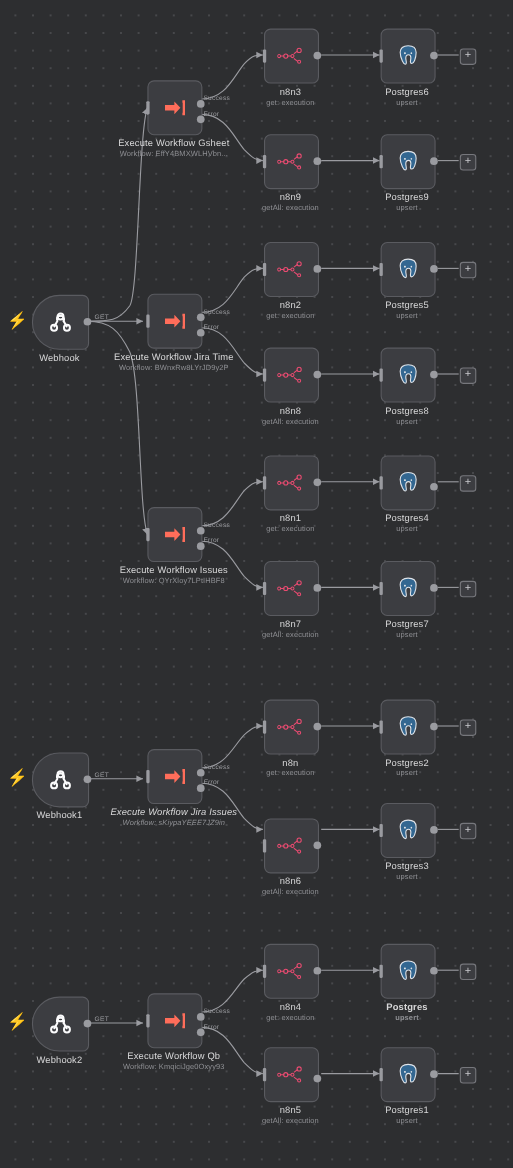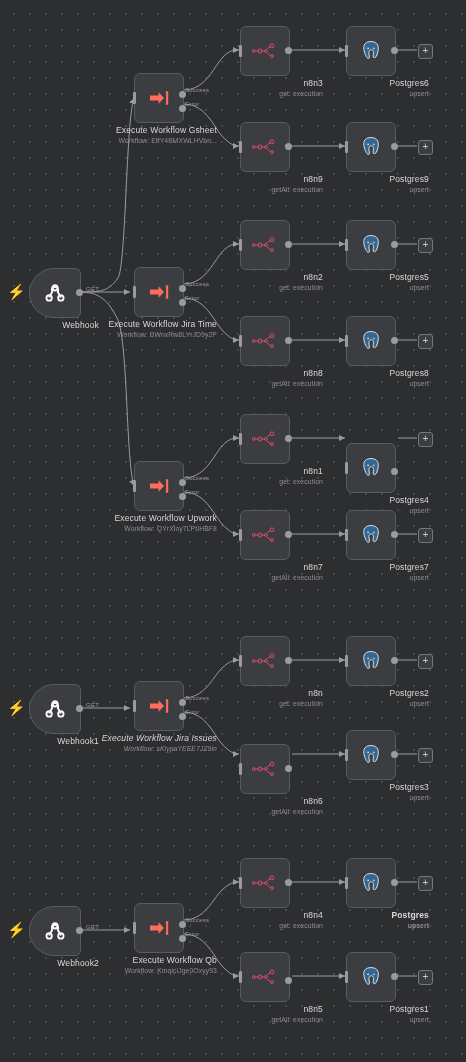--- a/index.html
+++ b/index.html
@@ -27,21 +27,21 @@
     display:flex;align-items:center;justify-content:center;
   }
   .nbox.trigger{
     width:50px;height:48px;
     border-radius:26px 6px 6px 26px;
   }
 
   .caption{
     position:absolute;
     top:52px;left:50%;transform:translateX(-50%);
-    width:118px;text-align:right;
+    width:118px;text-align:center;
     color:#d8d8d9;font-size:8.5px;line-height:10px;
     letter-spacing:.15px;white-space:normal;
   }
   .caption.trig{width:90px;}
   .subcap{
     display:block;color:#8e8f93;font-size:6.8px;line-height:9px;
     letter-spacing:.1px;margin-top:1px;
     white-space:nowrap;overflow:hidden;text-overflow:ellipsis;
   }
   .subcap.wrap{white-space:normal;}
@@ -250,21 +250,21 @@
         <path d="M18.8 5.2h2.4v13.6h-2.4v-2.3h0.3V7.5h-0.3z" fill="#ff6d5a"></path>
       </svg>
     </div>
     <span class="port out p1">
       <span class="plabel">Success</span>
     </span>
     <span class="port out p2">
       <span class="plabel">Error</span>
     </span>
     <div class="caption">
-      <span>Execute Workflow Upwork</span>
+      <span>Execute Workflow Issues</span>
       <span class="subcap wrap">Workflow: QYrXloy7LPtIHBF8</span>
     </div>
   </div>
 
   <div class="node" style="left:134px;top:681px;width:48px;height:48px;font-style:italic;">
     <div class="nbox">
       <span class="inbar"></span>
       <svg class="ico" width="24" height="24" viewBox="0 0 24 24">
         <path d="M3 9.5h8.5V6.2L17 12l-5.5 5.8v-3.3H3z" fill="#ff6d5a"></path>
         <path d="M18.8 5.2h2.4v13.6h-2.4v-2.3h0.3V7.5h-0.3z" fill="#ff6d5a"></path>
@@ -565,21 +565,21 @@
         <path d="M9.1 8.6c.5 0 .9.4.9.9s-.4.8-.9.8-.9-.4-.9-.8.4-.9.9-.9zM15 8.6c.4 0 .7.3.7.8s-.3.8-.7.8-.8-.3-.8-.8.4-.8.8-.8z" fill="#dfe3e8"></path>
       </svg>
     </div>
     <span class="port out"></span>
     <div class="caption">
       <span>Postgres8</span>
       <span class="subcap">upsert</span>
     </div>
   </div>
 
-  <div class="node" style="left:346px;top:414px;width:48px;height:57px;margin-top:29px;">
+  <div class="node" style="left:346px;top:414px;width:48px;height:57px;">
     <div class="nbox">
       <span class="inbar"></span>
       <svg class="ico" width="24" height="24" viewBox="0 0 24 24">
         <path d="M12 2.6c-4.6 0-7.2 2.3-7.2 6 0 3 .9 5.6 2 7.9.7 1.5 1.6 2.9 2.6 2.9.7 0 1-.5 1-1.3 0-1.5-.5-2.8-.5-4.3 0-1.8 1-3 2.4-3s2.2 1 2.2 2.6c0 1.3-.4 2.6-.4 3.8 0 .9.4 1.5 1.2 1.5 1.1 0 2-1.2 2.6-2.7.9-2.2 1.4-4.7 1.4-7.2 0-3.9-2.7-6.2-7.3-6.2z" fill="#336791" stroke="#dfe3e8" stroke-width="1"></path>
         <path d="M9.1 8.6c.5 0 .9.4.9.9s-.4.8-.9.8-.9-.4-.9-.8.4-.9.9-.9zM15 8.6c.4 0 .7.3.7.8s-.3.8-.7.8-.8-.3-.8-.8.4-.8.8-.8z" fill="#dfe3e8"></path>
       </svg>
     </div>
     <span class="port out"></span>
     <div class="caption">
       <span>Postgres4</span>

